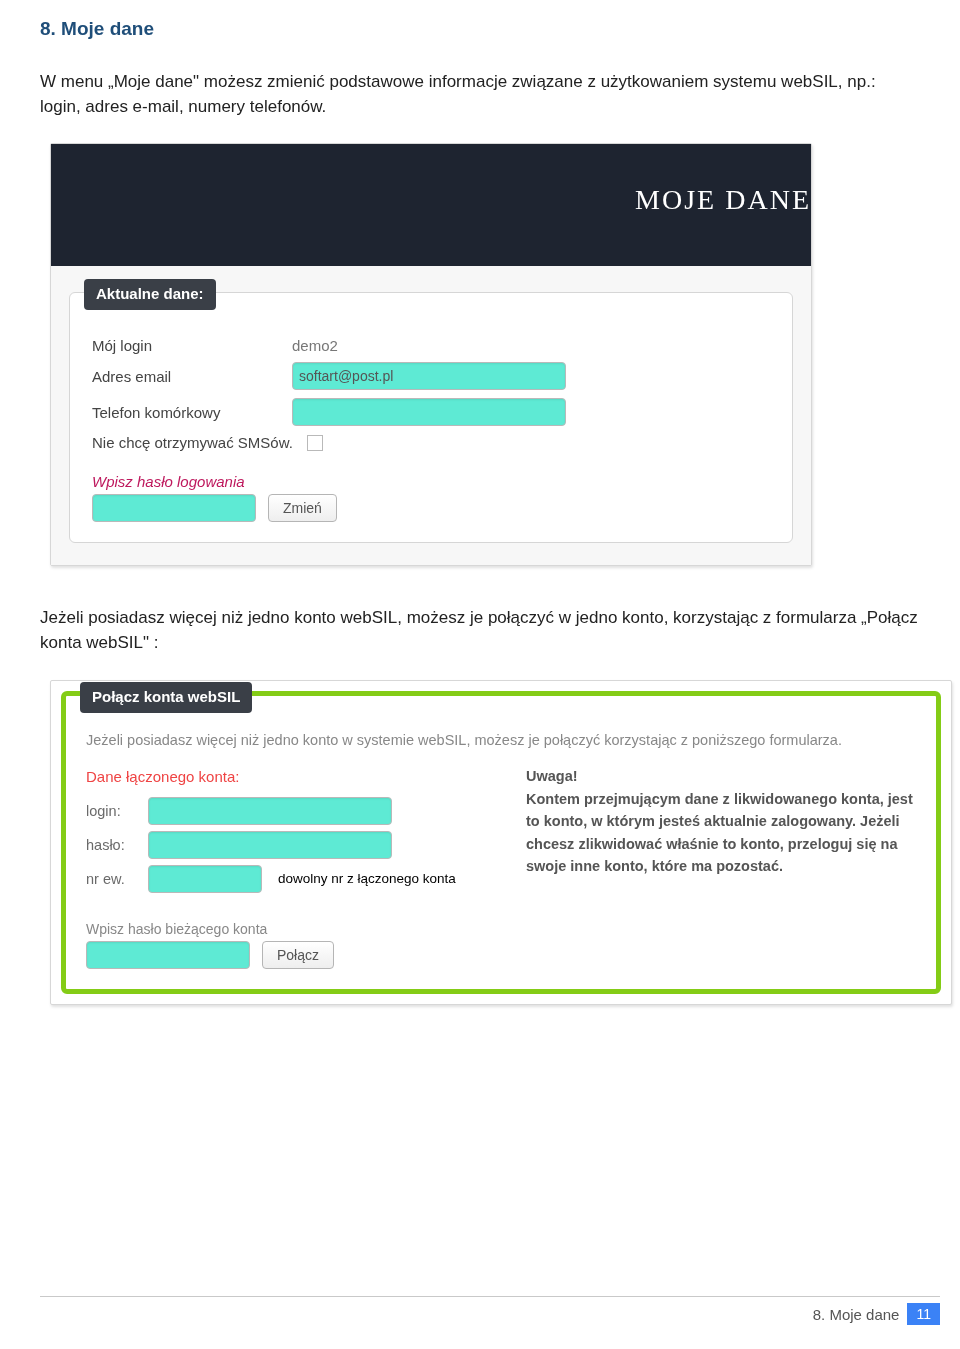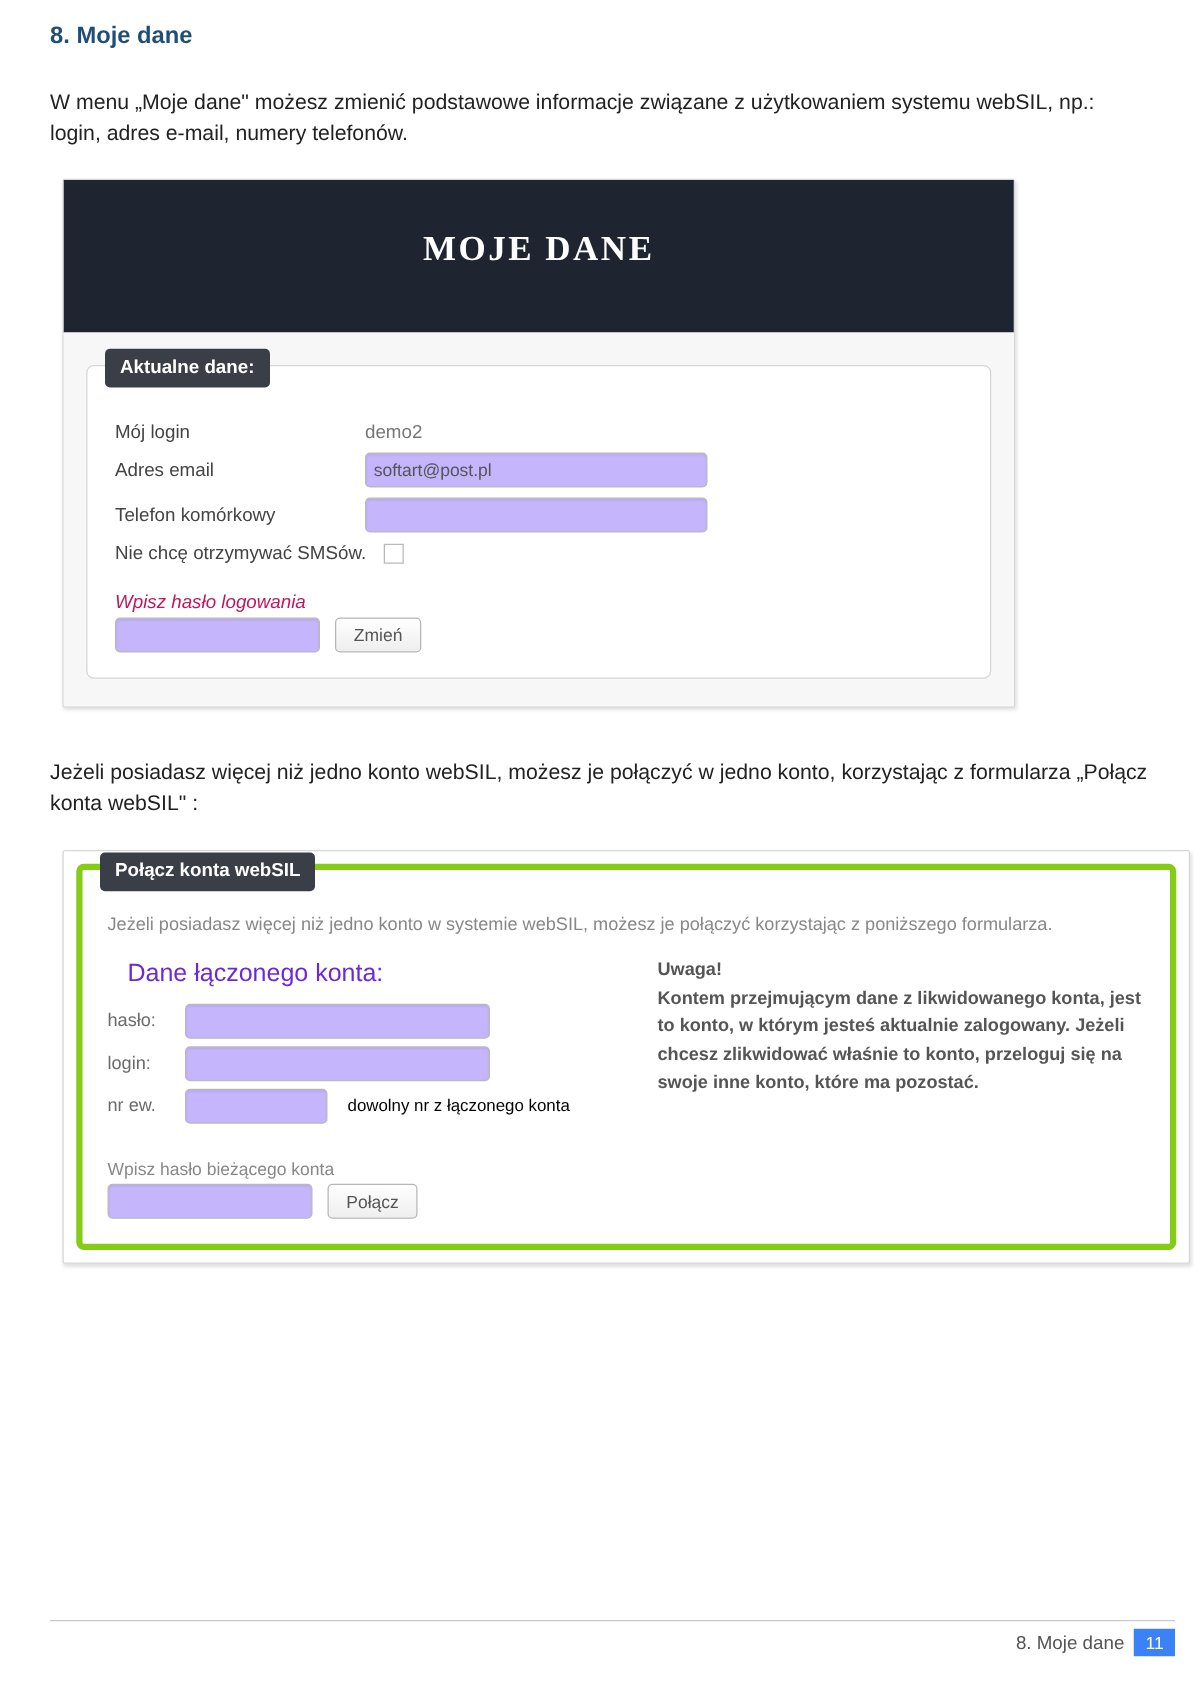--- a/index.html
+++ b/index.html
@@ -34,22 +34,21 @@
     border: 1px solid #d7d7d7;
     border-radius: 2px;
     box-shadow: 1px 2px 3px rgba(0,0,0,0.12);
     margin: 0 0 40px 10px;
     width: 760px;
     background: #fff;
   }
   .dark-header {
     background: #1e2430;
     padding: 40px 0 50px 0;
-    text-align: center;
-    font-weight: bold;
+    text-align: right;
   }
   .dark-header-title {
     font-family: "Times New Roman", Georgia, serif;
     color: #ffffff;
     font-size: 28px;
     letter-spacing: 2px;
   }
   .panel-wrap {
     background: #f7f7f7;
     padding: 26px 18px 22px 18px;
@@ -82,21 +81,21 @@
   .form-label {
     width: 200px;
   }
   .form-value-static {
     color: #777;
   }
   .text-input {
     height: 26px;
     border: 1px solid #b9b9b9;
     border-radius: 4px;
-    background: #c4b5fd;
+    background: #5eead4;
     padding: 0 6px;
     font-size: 14px;
     color: #555;
     width: 260px;
     box-shadow: inset 0 1px 2px rgba(0,0,0,0.08);
   }
   .text-input.small { width: 150px; }
   .text-input.tiny  { width: 100px; }
   .chk {
     width: 14px;
@@ -138,23 +137,23 @@
     color: #888;
     font-size: 14.5px;
     margin: 4px 0 20px 0;
   }
   .two-col {
     display: flex;
   }
   .col-left { width: 430px; }
   .col-right { flex: 1; padding-left: 10px; }
   .sub-head {
-    color: #6d28d9;
-    font-size: 20px;
-    margin: 0 0 12px 16px;
+    color: #ef4444;
+    font-size: 15px;
+    margin: 0 0 12px 0;
   }
   .warn-head {
     color: #555;
     font-weight: bold;
     font-size: 14.5px;
     margin-bottom: 4px;
   }
   .warn-body {
     color: #555;
     font-weight: bold;
@@ -260,26 +259,26 @@
     <div class="fieldset2">
       <div class="legend-tab">Połącz konta webSIL</div>
 
       <div class="desc-line">Jeżeli posiadasz więcej niż jedno konto w systemie webSIL, możesz je połączyć korzystając z poniższego formularza.</div>
 
       <div class="two-col">
         <div class="col-left">
           <div class="sub-head">Dane łączonego konta:</div>
 
           <div class="lrow">
+            <div class="llabel">login:</div>
+            <input class="text-input" style="width: 230px;">
+          </div>
+          <div class="lrow">
             <div class="llabel">hasło:</div>
             <input class="text-input" type="password" style="width: 230px;">
-          </div>
-          <div class="lrow">
-            <div class="llabel">login:</div>
-            <input class="text-input" style="width: 230px;">
           </div>
           <div class="lrow">
             <div class="llabel">nr ew.</div>
             <input class="text-input tiny" style="">
             <span class="hint">dowolny nr z łączonego konta</span>
           </div>
         </div>
         <div class="col-right">
           <div class="warn-head">Uwaga!</div>
           <div class="warn-body">Kontem przejmującym dane z likwidowanego konta, jest to konto, w którym jesteś aktualnie zalogowany. Jeżeli chcesz zlikwidować właśnie to konto, przeloguj się na swoje inne konto, które ma pozostać.</div>

